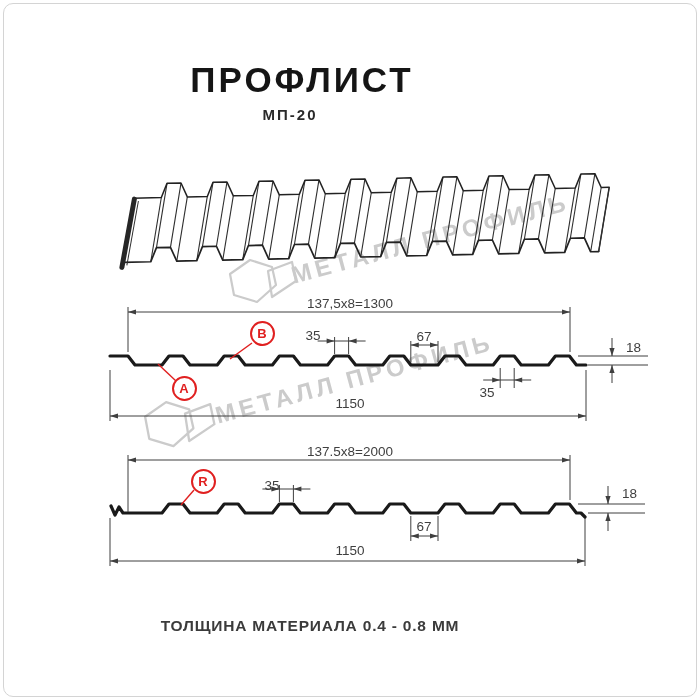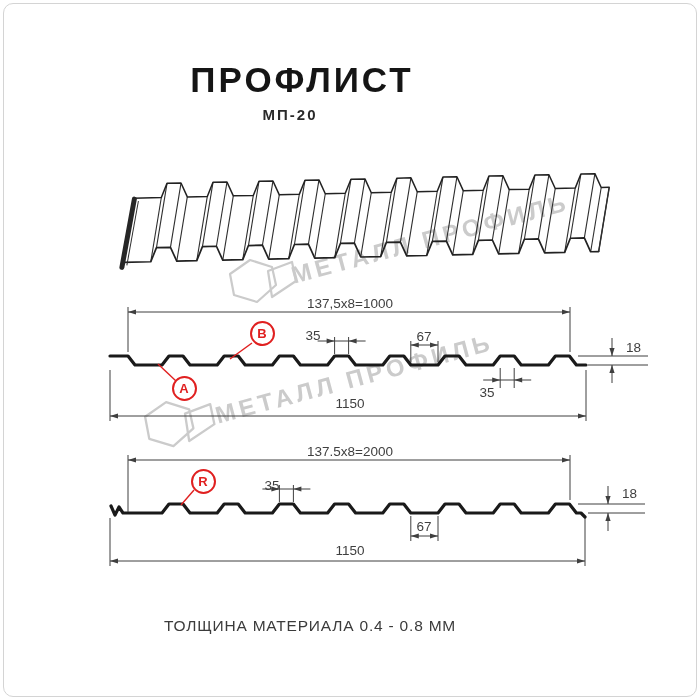--- a/index.html
+++ b/index.html
@@ -5,21 +5,21 @@
   html,body{margin:0;padding:0;}
   body{width:700px;height:700px;position:relative;background:#ffffff;
        font-family:"Liberation Sans",sans-serif;overflow:hidden;}
   .frame{position:absolute;left:3px;top:3px;right:3px;bottom:3px;
          border:1px solid var(--frame,#d4d4d4);border-radius:10px;}
   .title{position:absolute;left:0;top:60px;width:604px;text-align:center;
          font-size:35px;font-weight:800;letter-spacing:3px;color:#151515;}
   .subtitle{position:absolute;left:0;top:106px;width:580px;text-align:center;
          font-size:15px;font-weight:600;letter-spacing:2px;color:#2a2a2a;}
   .footer{position:absolute;left:0;top:617px;width:620px;text-align:center;
-         font-size:15.5px;font-weight:400;letter-spacing:.8px;color:#3b3b3b;}
+         font-size:15.5px;font-weight:700;letter-spacing:.8px;color:#3b3b3b;}
   .dt{position:absolute;font-size:13.5px;color:var(--dim,#3f3f3f);text-align:center;line-height:15px;}
   .dt.left{text-align:right;}
   .mk{position:absolute;width:21px;height:21px;border:2px solid var(--red,#e02020);
       border-radius:50%;color:var(--red,#e02020);font-size:13px;font-weight:700;
       display:flex;align-items:center;justify-content:center;background:transparent;}
   .wm{position:absolute;white-space:nowrap;font-weight:700;font-size:24px;
       letter-spacing:4px;color:var(--wm,#cbcbcb);transform:rotate(-15deg);
       transform-origin:0 50%;}
   svg.canvas{position:absolute;left:0;top:0;}
 </style>
@@ -164,21 +164,21 @@
       <polygon points="110,561 118,563.6 118,558.4" fill="#3f3f3f"></polygon>
       <polygon points="585,561 577,558.4 577,563.6" fill="#3f3f3f"></polygon>
       <line x1="181" y1="505" x2="194" y2="490" stroke="#e02020" stroke-width="1.4"></line>
     </g>
 </svg>
 
 <div class="title">ПРОФЛИСТ</div>
 <div class="subtitle">МП-20</div>
 <div class="footer">ТОЛЩИНА МАТЕРИАЛА 0.4 - 0.8 ММ</div>
 
-<div class="dt" style="left:255px;top:296px;width:190px;">137,5x8=1000</div>
+<div class="dt" style="left:255px;top:296px;width:190px;">137,5x8=1300</div>
 <div class="dt" style="left:299px;top:328px;width:28px;">35</div>
 <div class="dt" style="left:410px;top:329px;width:28px;">67</div>
 <div class="dt left" style="left:615px;top:340px;width:26px;">18</div>
 <div class="dt" style="left:473px;top:385px;width:28px;">35</div>
 <div class="dt" style="left:320px;top:396px;width:60px;">1150</div>
 <div class="mk" style="left:171.5px;top:375.5px;">A</div>
 <div class="mk" style="left:249.5px;top:320.5px;">B</div>
 
 <div class="dt" style="left:255px;top:444px;width:190px;">137.5x8=2000</div>
 <div class="dt" style="left:258px;top:478px;width:28px;">35</div>

